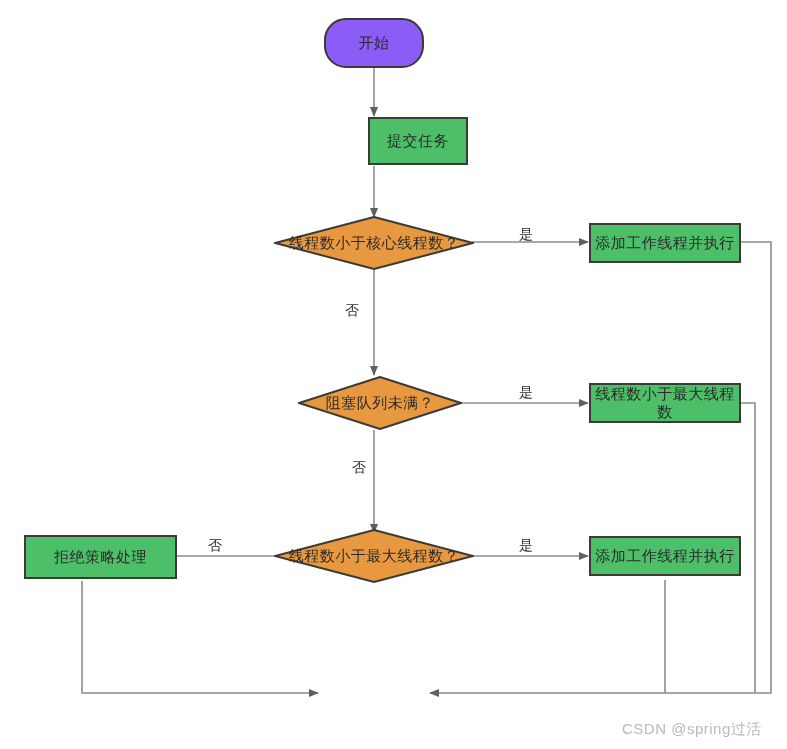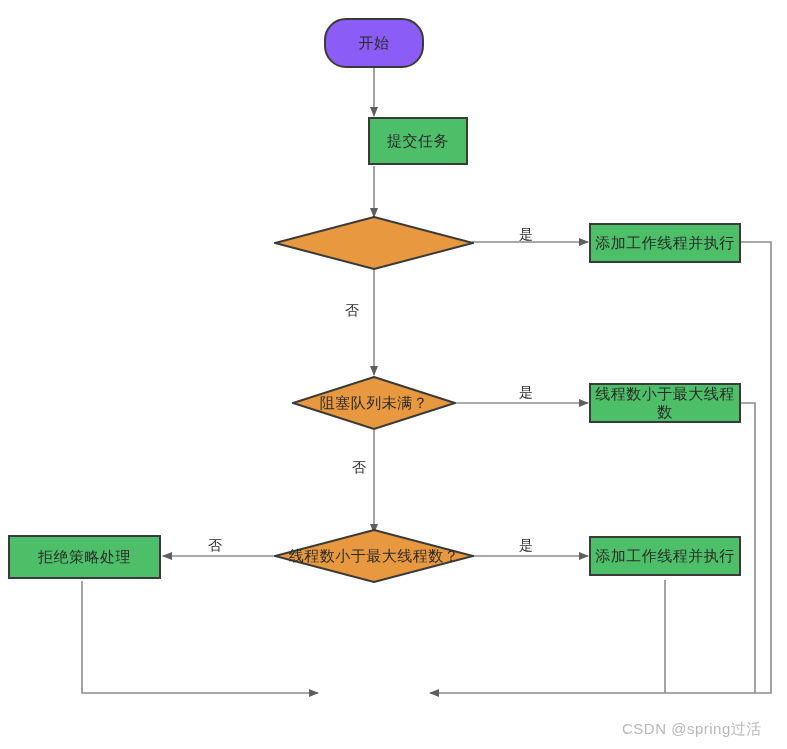--- a/index.html
+++ b/index.html
@@ -120,27 +120,28 @@
   </div>
 
   <div class="node node-rect" style="left:324px; top:117px; width:100px; height:48px;margin-left:44px;">
     <span>提交任务</span>
   </div>
 
   <div class="node node-diamond" style="left:274px; top:216px; width:200px; height:54px;">
     <svg class="diamond-shape" viewBox="0 0 200 54" preserveAspectRatio="none">
       <polygon points="100,1 199,27 100,53 1,27" fill="#e8983f" stroke="#3a3a38" stroke-width="2" vector-effect="non-scaling-stroke"></polygon>
     </svg>
+    <span class="diamond-label">线程数小于核心线程数？</span>
   </div>
 
   <div class="node node-rect" style="left:589px; top:223px; width:152px; height:40px;">
     <span>添加工作线程并执行</span>
   </div>
 
-  <div class="node node-diamond" style="left:292px; top:376px; width:164px; height:54px;justify-content:center;">
+  <div class="node node-diamond" style="left:298px; top:376px; width:164px; height:54px;justify-content:center;">
     <svg class="diamond-shape" viewBox="0 0 164 54" preserveAspectRatio="none">
       <polygon points="82,1 163,27 82,53 1,27" fill="#e8983f" stroke="#3a3a38" stroke-width="2" vector-effect="non-scaling-stroke"></polygon>
     </svg>
     <span class="diamond-label">阻塞队列未满？</span>
   </div>
 
   <div class="node node-rect" style="left:589px; top:383px; width:152px; height:40px;">
     <span>线程数小于最大线程数</span>
   </div>
 
@@ -148,21 +149,21 @@
     <svg class="diamond-shape" viewBox="0 0 200 54" preserveAspectRatio="none">
       <polygon points="100,1 199,27 100,53 1,27" fill="#e8983f" stroke="#3a3a38" stroke-width="2" vector-effect="non-scaling-stroke"></polygon>
     </svg>
     <span class="diamond-label">线程数小于最大线程数？</span>
   </div>
 
   <div class="node node-rect" style="left:589px; top:536px; width:152px; height:40px;">
     <span>添加工作线程并执行</span>
   </div>
 
-  <div class="node node-rect" style="left:8px; top:535px; width:153px; height:44px;">
+  <div class="node node-rect" style="left:24px; top:535px; width:153px; height:44px;">
     <span>拒绝策略处理</span>
   </div>
 
 
   <div class="edge-label" style="left:519px; top:227px;">是</div>
   <div class="edge-label" style="left:345px; top:303px;">否</div>
   <div class="edge-label" style="left:519px; top:385px;">是</div>
   <div class="edge-label" style="left:352px; top:460px;">否</div>
   <div class="edge-label" style="left:519px; top:538px;">是</div>
   <div class="edge-label" style="left:208px; top:538px;">否</div>

